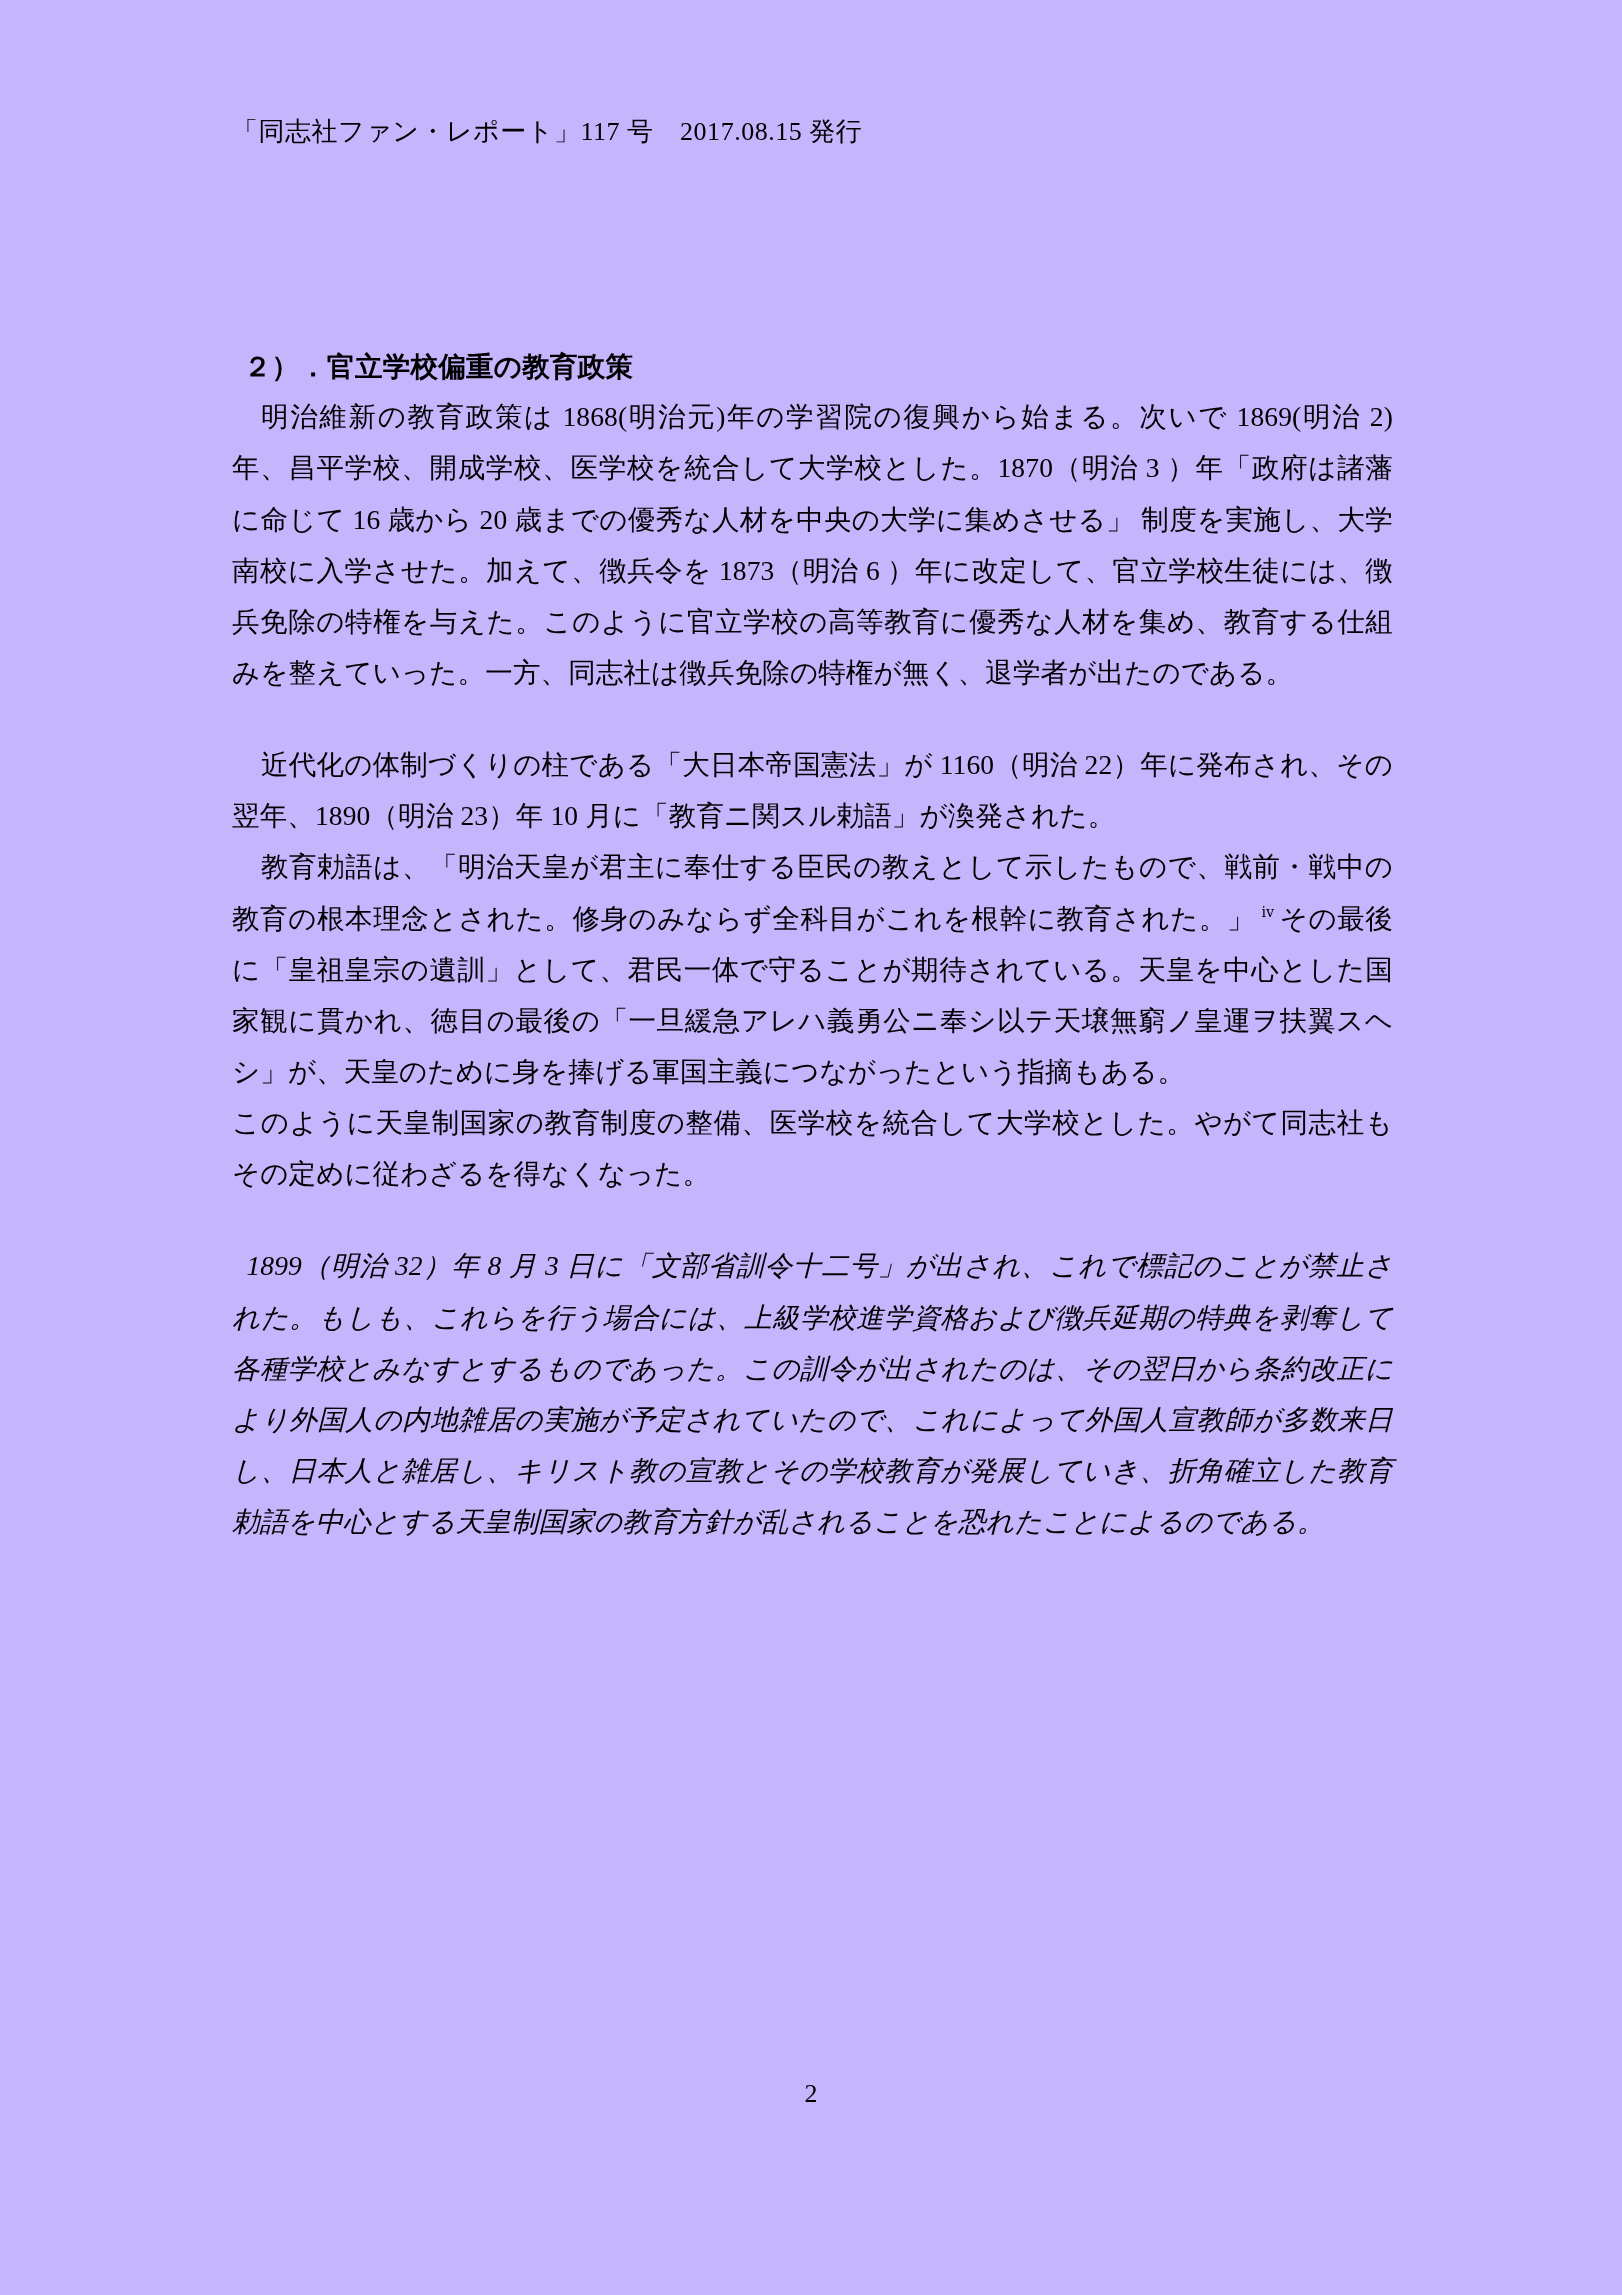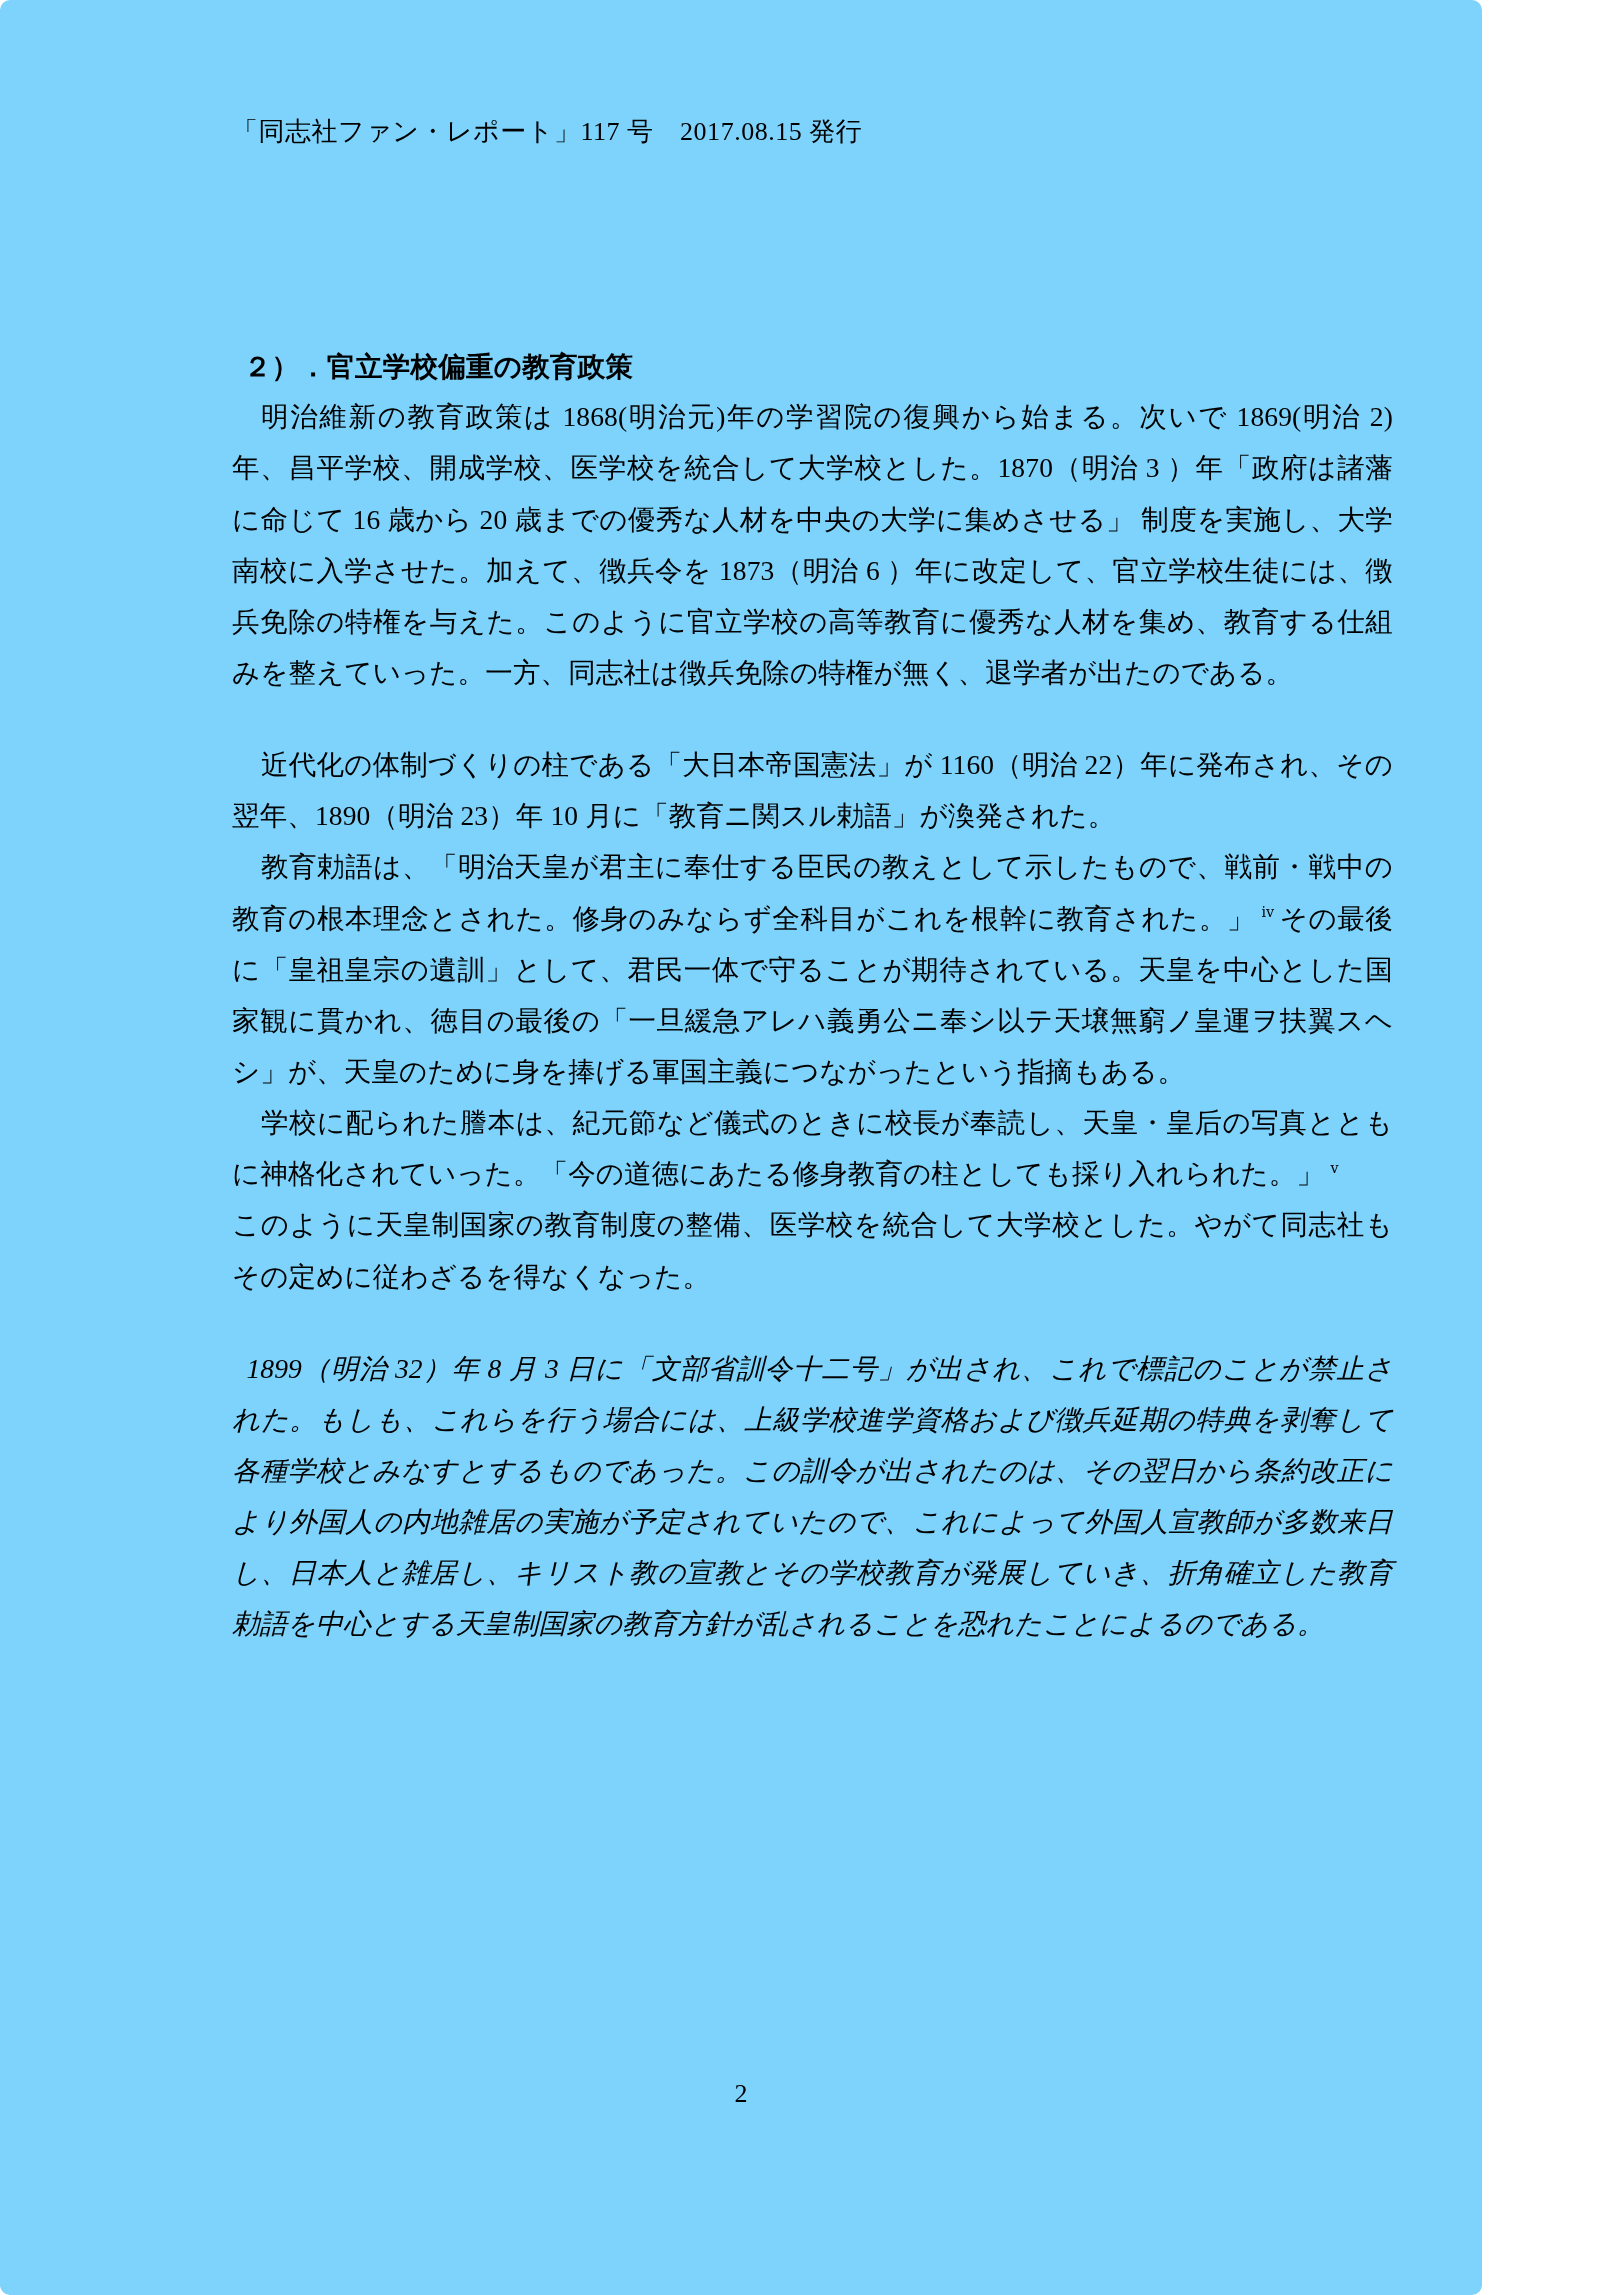--- a/index.html
+++ b/index.html
@@ -6,26 +6,25 @@
     margin: 0;
     padding: 0;
     background: #ffffff;
   }
   body {
     font-family: "Liberation Serif", "DejaVu Serif", serif;
     color: #000000;
   }
   .page {
     position: relative;
-    width: 1482px;
+    width: 1622px;
     height: 2295px;
-    background: #7dd3fc;
+    background: #c4b5fd;
     box-sizing: border-box;
     overflow: hidden;
-    border-radius: 10px;
   }
 
   
   .doc-header {
     position: absolute;
     left: 232px;
     top: 116px;
     font-size: 26px;
     letter-spacing: 0.02em;
     line-height: 1.2;
@@ -106,21 +105,20 @@
     <div class="section">
       <h2 class="section-heading indent-1">２）．官立学校偏重の教育政策</h2>
       <p class="body-text indent"><span>明治維新の教育政策は 1868(明治元)年の学習院の復興から始まる。次いで 1869(明治 2) 年、昌平学校、開成学校、医学校を統合して大学校とした。1870（明治 3 ）年「政府は諸藩に命じて 16 歳から 20 歳までの優秀な人材を中央の大学に集めさせる」 制度を実施し、大学南校に入学させた。加えて、徴兵令を 1873（明治 6 ）年に改定して、官立学校生徒には、徴兵免除の特権を与えた。このように官立学校の高等教育に優秀な人材を集め、教育する仕組みを整えていった。一方、同志社は徴兵免除の特権が無く、退学者が出たのである。</span></p>
     </div>
 
     <div class="gap-section"></div>
 
     <div class="section">
       <p class="body-text indent"><span>近代化の体制づくりの柱である「大日本帝国憲法」が 1160（明治 22）年に発布され、その翌年、1890（明治 23）年 10 月に「教育ニ関スル勅語」が渙発された。</span></p>
       <p class="body-text indent"><span>教育勅語は、「明治天皇が君主に奉仕する臣民の教えとして示したもので、戦前・戦中の教育の根本理念とされた。修身のみならず全科目がこれを根幹に教育された。」</span><sup class="footnote-ref">ⅳ</sup><span>その最後に「皇祖皇宗の遺訓」として、君民一体で守ることが期待されている。天皇を中心とした国家観に貫かれ、徳目の最後の「一旦緩急アレハ義勇公ニ奉シ以テ天壌無窮ノ皇運ヲ扶翼スヘシ」が、天皇のために身を捧げる軍国主義につながったという指摘もある。</span></p>
-      <p class="body-text indent"><span>学校に配られた謄本は、紀元節など儀式のときに校長が奉読し、天皇・皇后の写真とともに神格化されていった。「今の道徳にあたる修身教育の柱としても採り入れられた。」</span><sup class="footnote-ref">ⅴ</sup></p>
       <p class="body-text"><span>このように天皇制国家の教育制度の整備、医学校を統合して大学校とした。やがて同志社もその定めに従わざるを得なくなった。</span></p>
     </div>
 
     <div class="gap-section"></div>
 
     <div class="section">
       <p class="body-text indent-small"><span>1899（明治 32）年 8 月 3 日に「文部省訓令十二号」が出され、これで標記のことが禁止された。もしも、これらを行う場合には、上級学校進学資格および徴兵延期の特典を剥奪して各種学校とみなすとするものであった。この訓令が出されたのは、その翌日から条約改正により外国人の内地雑居の実施が予定されていたので、これによって外国人宣教師が多数来日し、日本人と雑居し、キリスト教の宣教とその学校教育が発展していき、折角確立した教育勅語を中心とする天皇制国家の教育方針が乱されることを恐れたことによるのである。</span></p>
     </div>
 
   </div>

